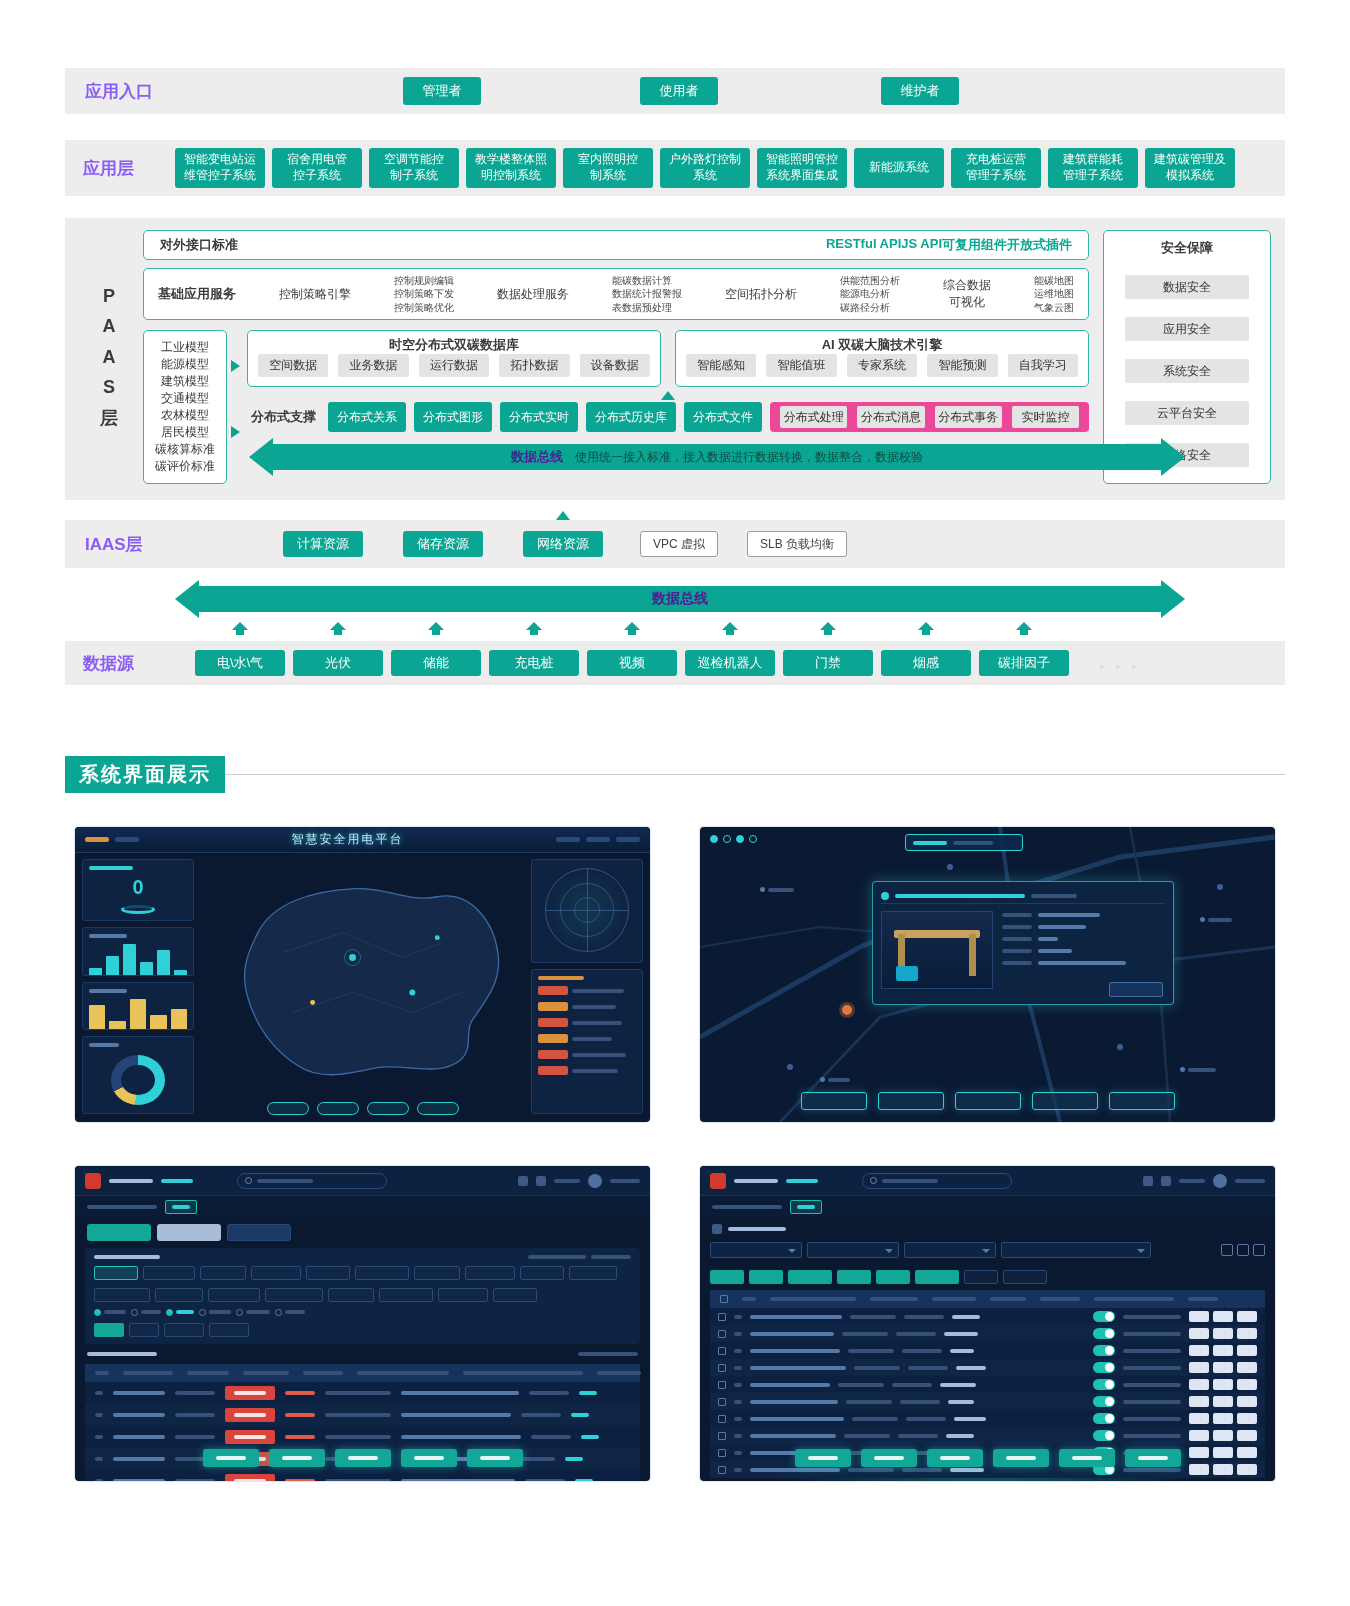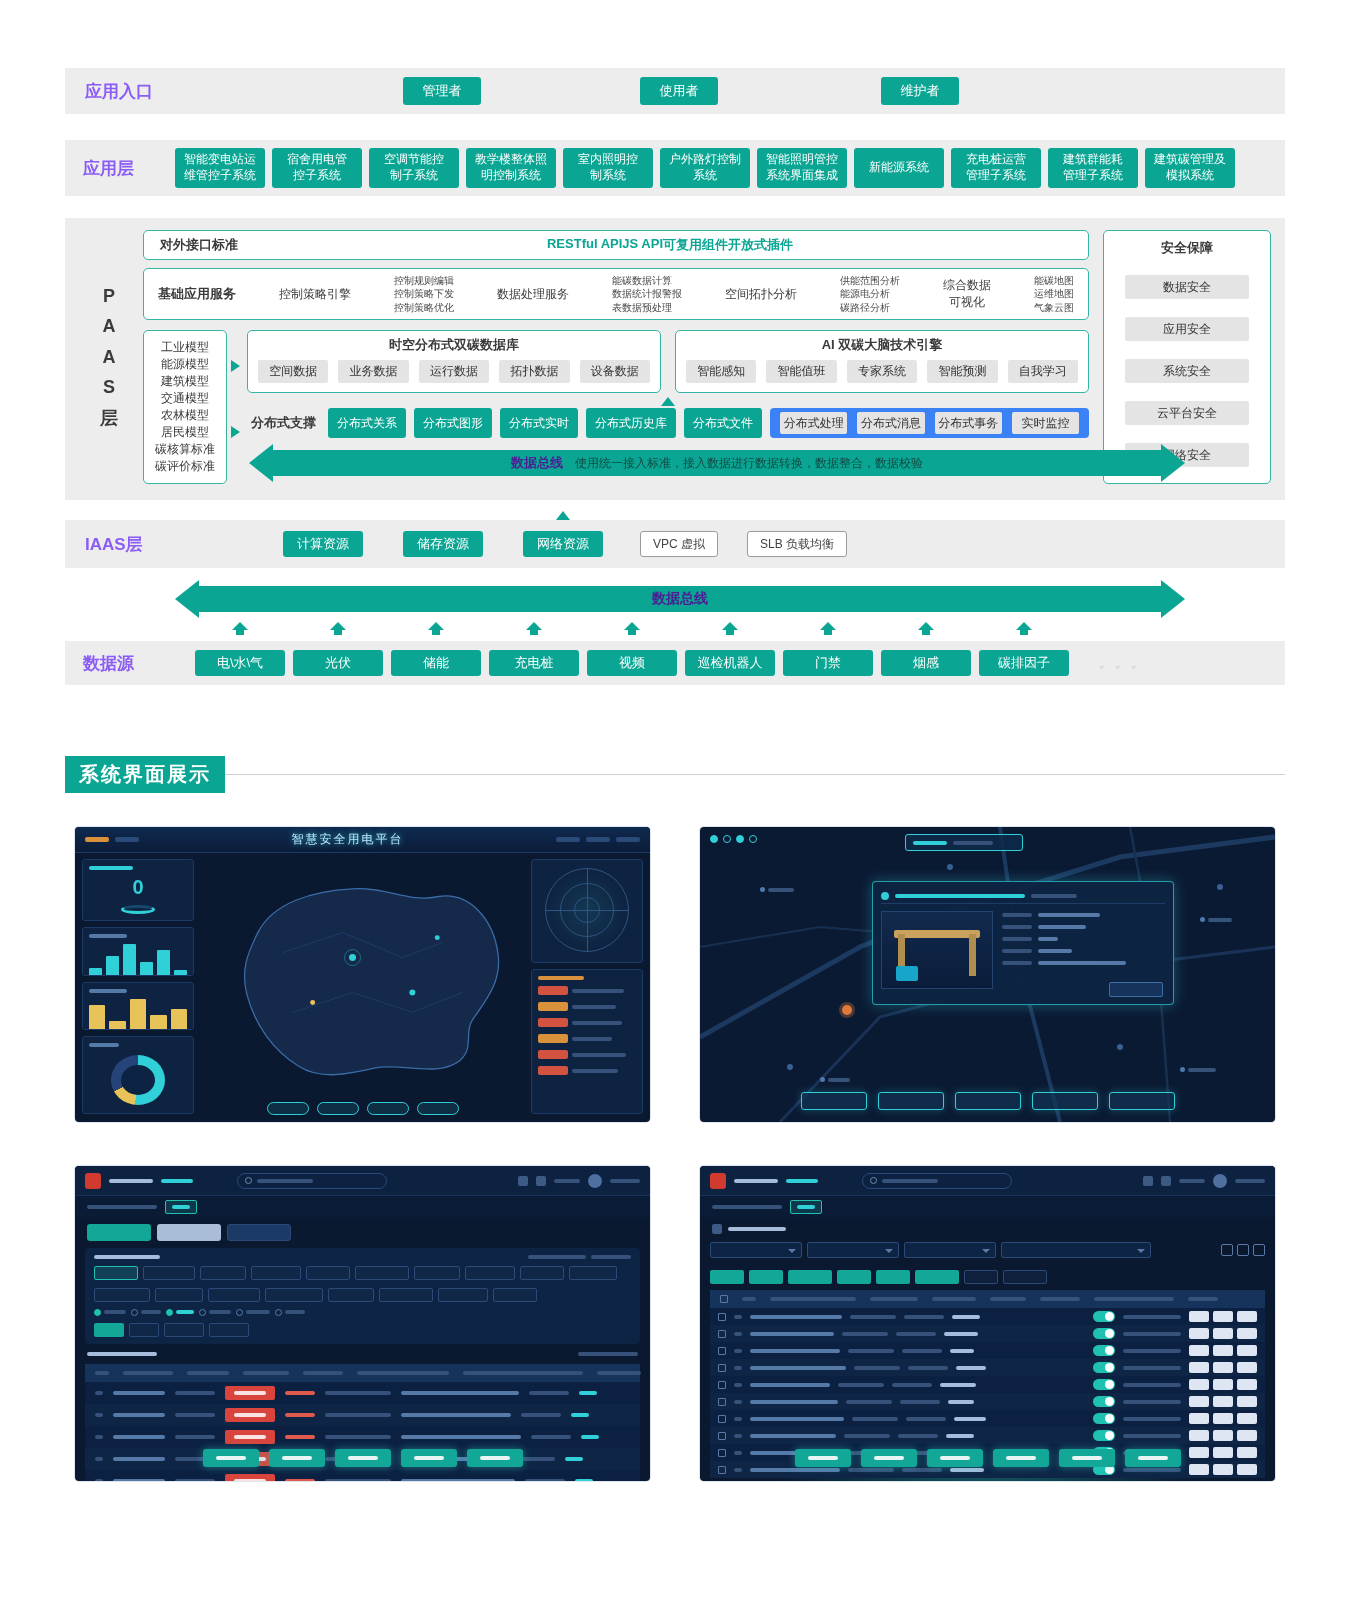--- a/index.html
+++ b/index.html
@@ -31,43 +31,43 @@
   
   .paas{margin-top:22px;background:var(--band);display:flex;padding:12px 14px 16px 10px}
   .paas-label{flex:0 0 68px;display:flex;align-items:center;justify-content:center}
   .paas-label span{display:block;width:22px;font-size:18px;font-weight:bold;word-break:break-all;text-align:center;line-height:1.7}
   .paas-content{flex:1}
   .paas-cols{display:flex}
   .paas-main{flex:1;display:flex;flex-direction:column}
   .wbox{background:#fff;border:1px solid var(--tline);border-radius:5px}
   .iface{height:30px;display:flex;align-items:center;padding:0 16px}
   .iface-label{font-size:13px;font-weight:bold;margin-right:30px}
-  .iface-items{flex:1;display:flex;justify-content:center}
+  .iface-items{flex:1;display:flex;justify-content:flex-end}
   .iface-items span{color:var(--teal);font-size:13px;font-weight:bold}
   .svc{margin-top:8px;min-height:52px;display:flex;align-items:center;padding:4px 14px;justify-content:space-between;gap:6px}
   .svc-label{font-size:13px;font-weight:bold}
   .svc-item{font-size:12px;text-align:center;white-space:pre-line;color:#3b3b3b}
   .svc-item.sm{font-size:10px;line-height:1.35;color:#4a4a4a;text-align:left}
   .mid{display:flex;margin-top:10px}
   .models{flex:0 0 84px;padding:8px 4px;display:flex;flex-direction:column;justify-content:space-between;text-align:center;font-size:12px}
   .m-arrows{flex:0 0 20px;position:relative}
   .m-arrows i{position:absolute;left:4px;width:0;height:0;border-top:6px solid transparent;border-bottom:6px solid transparent;border-left:9px solid var(--teal)}
   .m-arrows i.a1{top:30px}.m-arrows i.a2{top:96px}
   .center-col{flex:1;display:flex;flex-direction:column}
   .boxes-row{display:flex;gap:14px}
   .dbox{flex:1;padding:5px 10px 9px}
-  .dbox-title{text-align:center;font-size:13px;font-weight:bold;margin-bottom:6px}
+  .dbox-title{text-align:center;font-size:13px;font-weight:bold;}
   .dbox-items{display:flex;gap:10px}
   .gbtn{flex:1;height:23px;background:var(--gbtn);display:flex;align-items:center;justify-content:center;font-size:12px;color:#333;border-radius:2px;white-space:nowrap}
   .tinyup{height:13px;display:flex;justify-content:center;align-items:flex-end}
   .tinyup i{width:0;height:0;border-left:7px solid transparent;border-right:7px solid transparent;border-bottom:9px solid var(--teal)}
   .dist{display:flex;gap:8px;height:30px;align-items:stretch;margin-top:2px}
   .dist-label{display:flex;align-items:center;font-size:13px;font-weight:bold;padding:0 4px;white-space:nowrap}
   .dist .tl{background:var(--teal);color:#fff;font-size:12px;display:flex;align-items:center;justify-content:center;padding:12px 9px;border-radius:3px;white-space:nowrap}
-  .dist-panel{flex:1;background:#3b82f6;border-radius:4px;display:flex;align-items:center;gap:10px;padding:0 10px}
+  .dist-panel{flex:1;background:#ec4899;border-radius:4px;display:flex;align-items:center;gap:10px;padding:0 10px}
   .dist-panel .gbtn{height:22px}
   .security{flex:0 0 168px;margin-left:14px;display:flex;flex-direction:column;align-items:center;justify-content:space-between;padding:8px 12px 16px}
   .sec-ttl{font-size:13px;font-weight:bold}
   .security .gbtn{flex:0 0 24px;width:124px}
 
   
   .bus{position:relative;height:26px;background:var(--teal);display:flex;align-items:center;justify-content:center;gap:12px}
   .bus b{font-size:13px;color:#4c1d95}
   .bus span{font-size:12px;color:#114a43}
   .bus::before{content:"";position:absolute;right:100%;top:-6px;border-top:19px solid transparent;border-bottom:19px solid transparent;border-right:24px solid var(--teal)}

